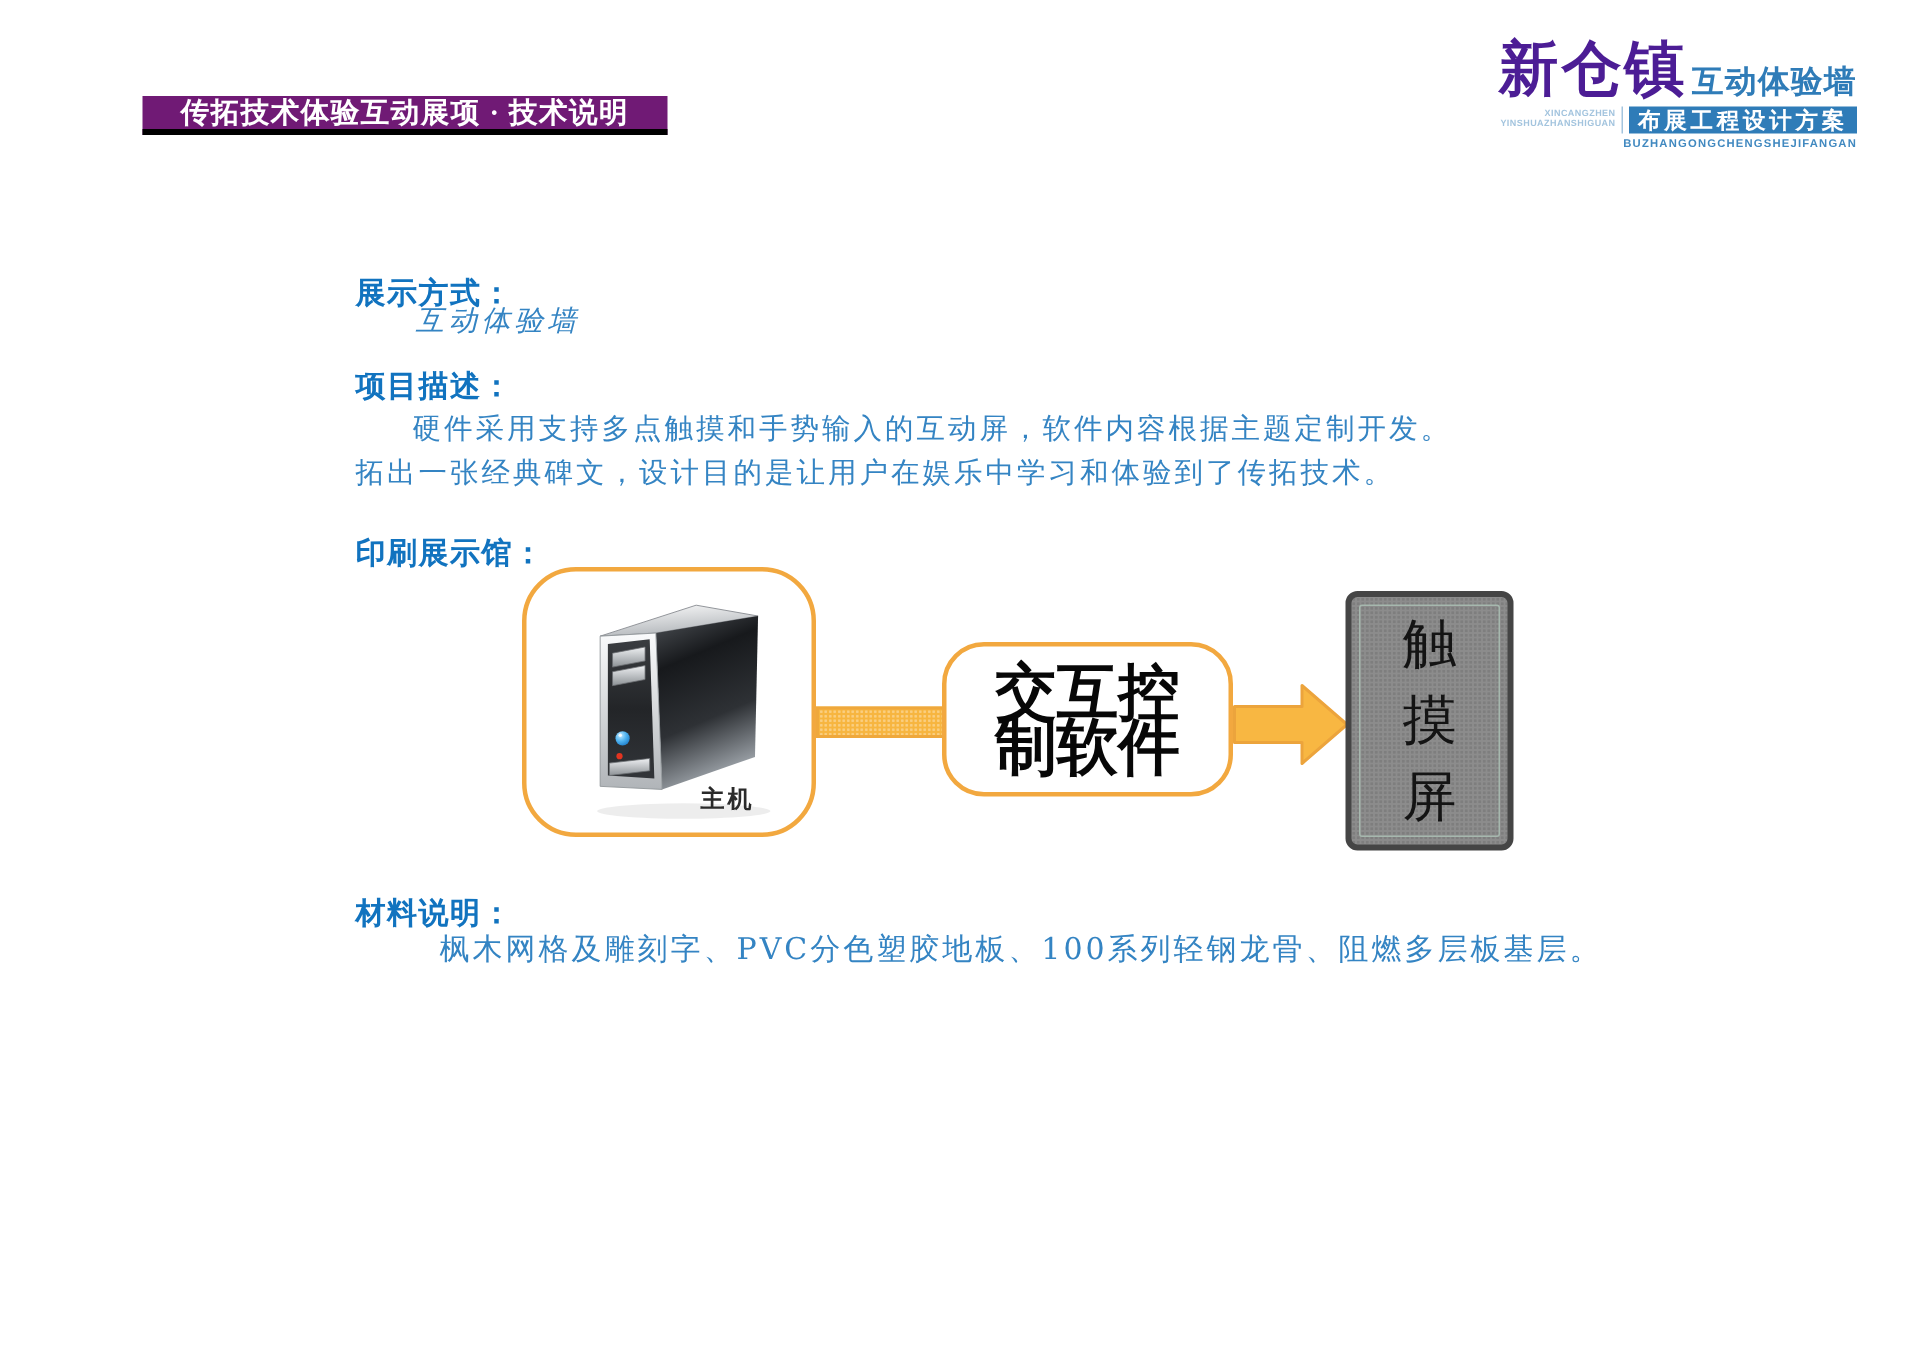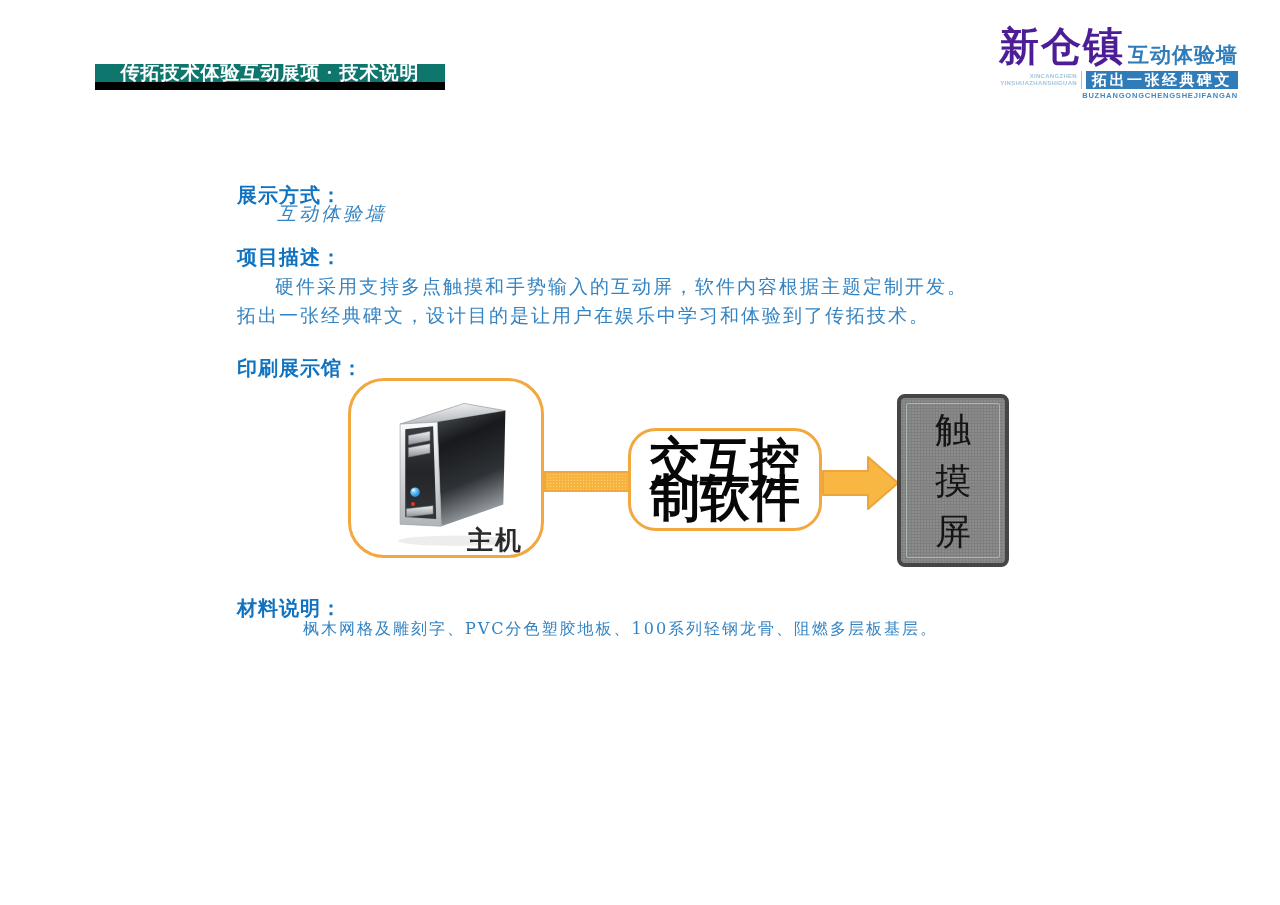--- a/index.html
+++ b/index.html
@@ -1,21 +1,21 @@
 <!DOCTYPE html>
 <html><head>
 <meta charset="utf-8">
 <style>
   html,body{margin:0;padding:0;background:#fff;}
   .slide{position:relative;width:1280px;height:905px;background:#ffffff;overflow:hidden;
          font-family:"Liberation Sans",sans-serif;}
 
   
   .title-bar{position:absolute;left:95px;top:64px;width:350px;height:26px;
-             background:#0f766e;border-bottom:8px solid #000000;box-sizing:border-box;
+             background:#701a75;border-bottom:4px solid #000000;box-sizing:border-box;
              display:flex;align-items:center;justify-content:center;}
   .title-bar span{color:#ffffff;font-family:"Liberation Serif",serif;font-weight:bold;
                   font-size:19px;letter-spacing:1px;white-space:nowrap;}
 
   
   .logo{position:absolute;top:26px;right:42px;display:flex;flex-direction:column;align-items:flex-end;}
   .logo-name-row{display:flex;align-items:flex-end;}
   .logo-cn{font-family:"DejaVu Serif",serif;font-weight:bold;font-size:40px;line-height:1;
            color:#4c1d95;letter-spacing:2px;}
   .logo-suffix{font-weight:bold;font-size:21px;line-height:1;color:#2f7cb8;margin-left:3px;
@@ -32,35 +32,35 @@
   .h{position:absolute;font-weight:bold;font-size:20px;color:#1173bf;letter-spacing:1px;white-space:nowrap;}
   .kai{font-family:"DejaVu Serif",serif;color:#3484c3;}
   #h-display{left:237px;top:182px;text-align:right;}
   #p-display{position:absolute;left:277px;top:201px;font-size:19px;letter-spacing:3px;white-space:nowrap;font-style:italic;}
   #h-project{left:237px;top:244px;}
   .para{position:absolute;left:237px;top:272px;font-size:19px;line-height:28.5px;letter-spacing:2px;}
   .para .line{white-space:nowrap;}
   .para .line.indent{text-indent:2em;}
   #h-tech{left:237px;top:355px;}
   #h-material{left:237px;top:595px;}
-  #p-material{position:absolute;left:303px;top:619px;font-size:16px;letter-spacing:2px;white-space:nowrap;}
+  #p-material{position:absolute;left:293px;top:619px;font-size:20px;letter-spacing:2px;white-space:nowrap;}
 
   
   .node{position:absolute;background:#fff;border:3px solid #f2a83f;box-sizing:border-box;}
   #box-host{left:348px;top:378px;width:196px;height:180px;border-radius:36px;}
   #box-host svg{position:absolute;left:30px;top:8px;}
-  .host-label{position:absolute;left:116px;top:142px;font-size:26px;font-weight:600;
+  .host-label{position:absolute;left:116px;top:142px;font-size:16px;font-weight:600;
               color:#2a2a2a;letter-spacing:2px;}
   #bar-connector{position:absolute;left:544px;top:471px;width:86px;height:21px;
                  background:#f7b53f;border:2px solid #efa83c;box-sizing:border-box;
                  background-image:radial-gradient(rgba(255,255,255,0.35) 0.8px,transparent 1px);
                  background-size:3px 3px;}
   #box-software{left:628px;top:428px;width:194px;height:103px;border-radius:28px;
                 display:flex;align-items:center;justify-content:center;}
-  .software-text{font-weight:900;font-size:50px;line-height:37px;color:#070707;
+  .software-text{font-weight:900;font-size:41px;line-height:37px;color:#070707;
                  text-align:center;letter-spacing:0;}
   #arrow-svg{position:absolute;left:822px;top:455px;}
   #screen{position:absolute;left:897px;top:394px;width:112px;height:173px;
           background:#8c8c8c;border:4px solid #454545;border-radius:8px;box-sizing:border-box;
           background-image:radial-gradient(rgba(0,0,0,0.10) 1px,transparent 1.2px);
           background-size:3px 3px;}
   .screen-inner{position:absolute;left:5px;top:5px;right:5px;bottom:5px;
                 border:1px solid #a6b8ae;border-radius:2px;
                 display:flex;flex-direction:column;align-items:center;justify-content:center;}
   .screen-inner span{font-family:"DejaVu Serif",serif;font-size:36px;line-height:51px;color:#141414;}
@@ -78,21 +78,21 @@
     <div class="logo-name-row">
       <span class="logo-cn">新仓镇</span>
       <span class="logo-suffix">互动体验墙</span>
     </div>
     <div class="logo-bar-row">
       <div class="logo-pinyin">
         <div>XINCANGZHEN</div>
         <div>YINSHUAZHANSHIGUAN</div>
       </div>
       <div class="logo-divider"></div>
-      <div class="logo-banner">拓出一张经典碑文</div>
+      <div class="logo-banner">布展工程设计方案</div>
     </div>
     <div class="logo-banner-pinyin">BUZHANGONGCHENGSHEJIFANGAN</div>
   </div>
 
   <div class="h" id="h-display">展示方式：</div>
   <div class="kai" id="p-display">互动体验墙</div>
 
   <div class="h" id="h-project">项目描述：</div>
   <div class="para kai">
     <div class="line indent">硬件采用支持多点触摸和手势输入的互动屏，软件内容根据主题定制开发。</div>

